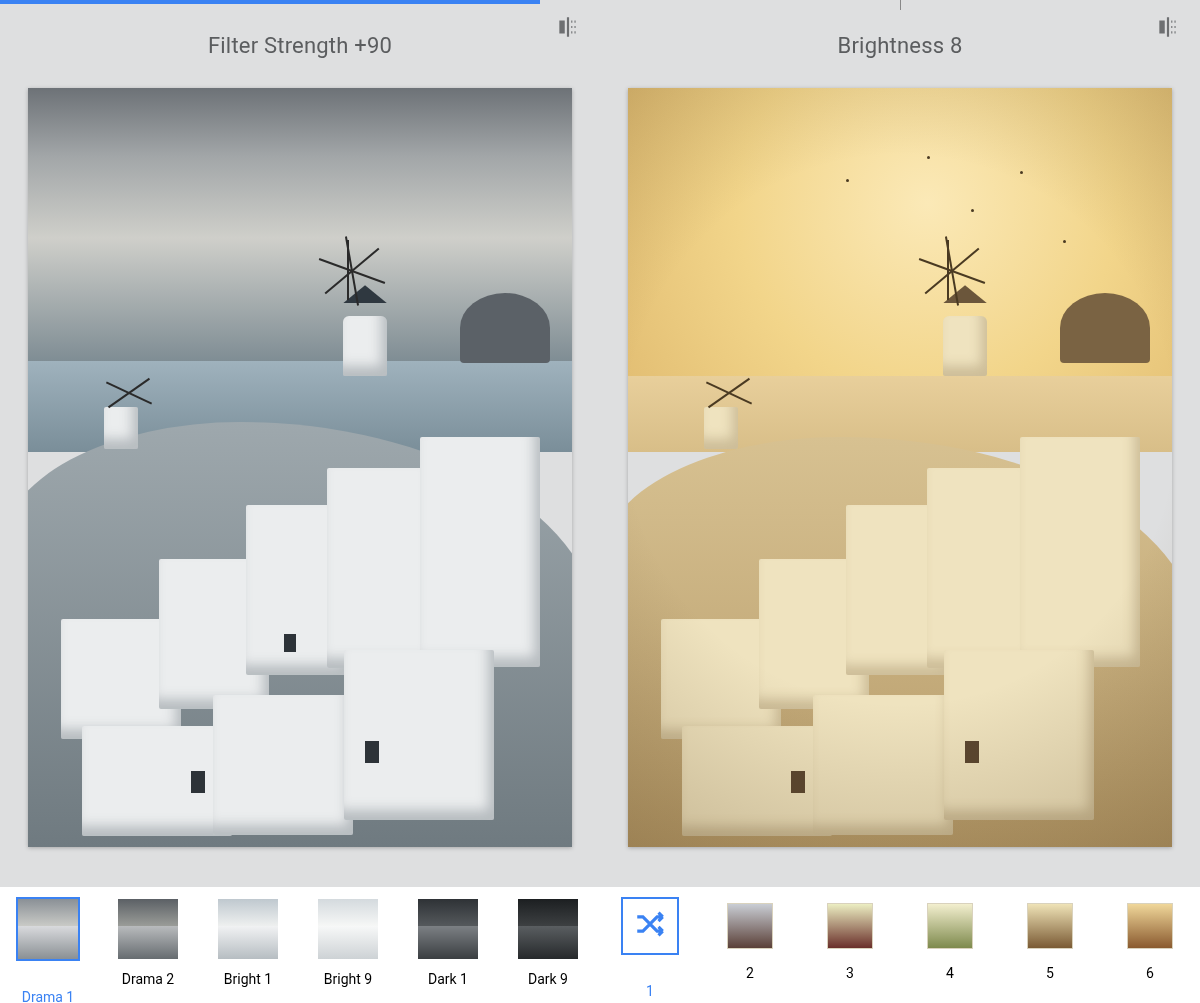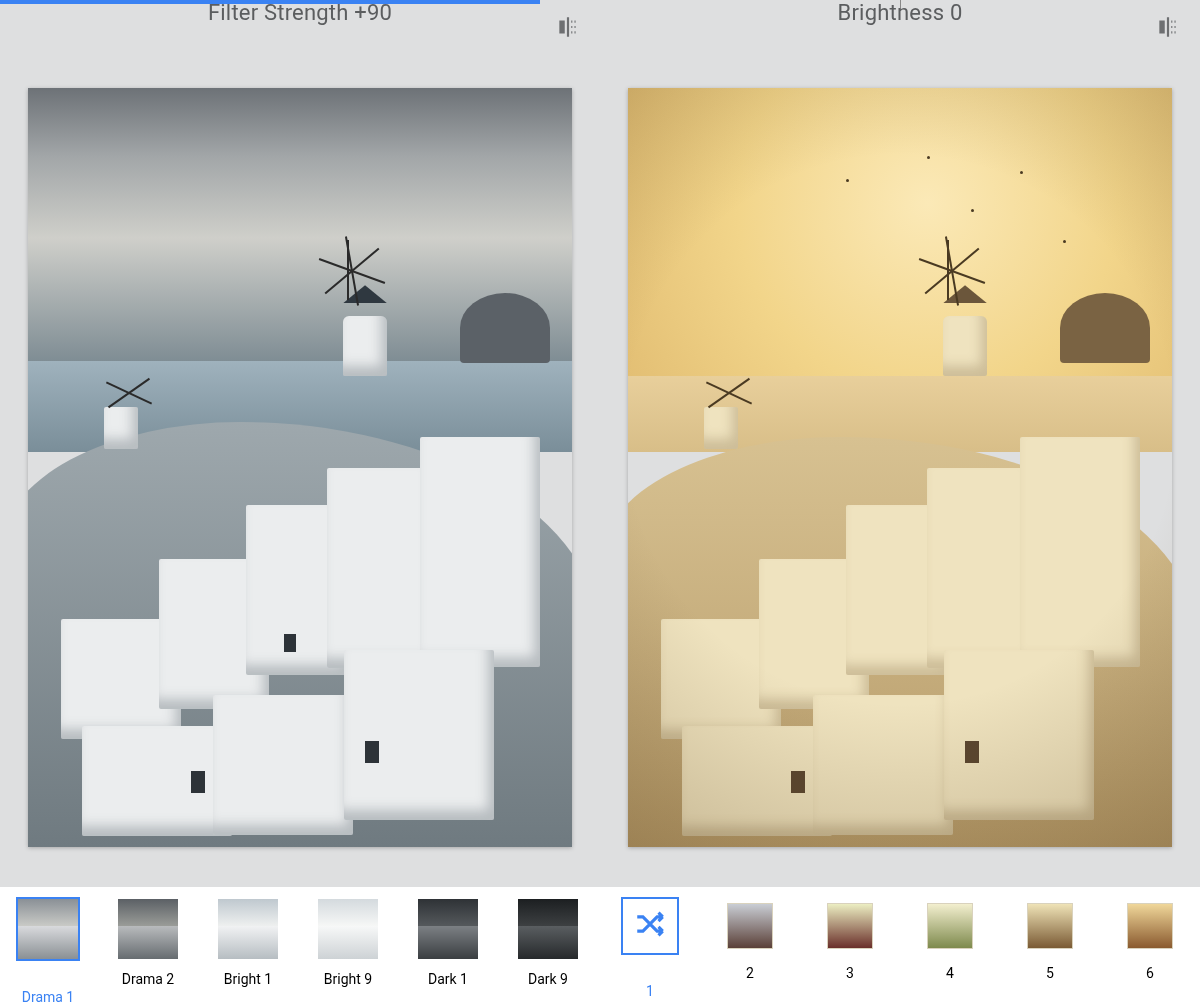--- a/index.html
+++ b/index.html
@@ -6,21 +6,21 @@
   html, body { width: 1200px; height: 1003px; overflow: hidden; font-family: -apple-system, Roboto, "Helvetica Neue", Arial, sans-serif; }
   body { display: flex; background: #fff; }
 
   .pane { position: relative; width: 600px; height: 1003px; display: flex; flex-direction: column; background: #dedfe0; }
 
   
   .top-track { position: absolute; top: 0; left: 0; width: 100%; height: 4px; background: transparent; }
   .top-track .fill { height: 100%; background: #3a82f3; }
   .top-track .tick { position: absolute; top: 0; width: 1px; height: 10px; background: #888; }
 
-  .header { display: flex; align-items: flex-start; justify-content: center; height: 58px; position: relative; }
+  .header { display: flex; align-items: flex-end; justify-content: center; height: 58px; position: relative; }
   .header .title { color: #5b5d5f; font-size: 22px; font-weight: 400; letter-spacing: .2px; }
   .header .compare-btn { position: absolute; right: 12px; top: 50%; transform: translateY(-50%); width: 40px; height: 40px; display:flex; align-items:center; justify-content:center; cursor:pointer; }
   .compare-btn svg { width: 26px; height: 26px; fill: #6d6f71; }
 
   .canvas-wrap { flex: 1; display: flex; align-items: center; justify-content: center; padding: 30px 28px 40px 28px; }
   .photo { width: 100%; height: 100%; position: relative; box-shadow: 0 1px 4px rgba(0,0,0,.25); }
 
   
   .scene { position: absolute; inset:0; overflow:hidden; }
   .sky    { position:absolute; left:0; right:0; top:0; }
@@ -187,21 +187,21 @@
     </div>
   </div>
 </div>
 
 <div class="pane p-right">
   <div class="top-track">
     <div class="tick" style="left:50%"></div>
   </div>
 
   <div class="header">
-    <div class="title">Brightness 0</div>
+    <div class="title">Brightness 8</div>
     <div class="compare-btn">
       <span>
         <svg viewBox="0 0 24 24">
             <path d="M11 3h2v18h-2zM4 6h5v12H4zM15 6h1v2h-1zm3 0h1v2h-1zm-3 5h1v2h-1zm3 0h1v2h-1zm-3 5h1v2h-1zm3 0h1v2h-1z"></path>
           </svg>
       </span>
     </div>
   </div>
 
   <div class="canvas-wrap">

